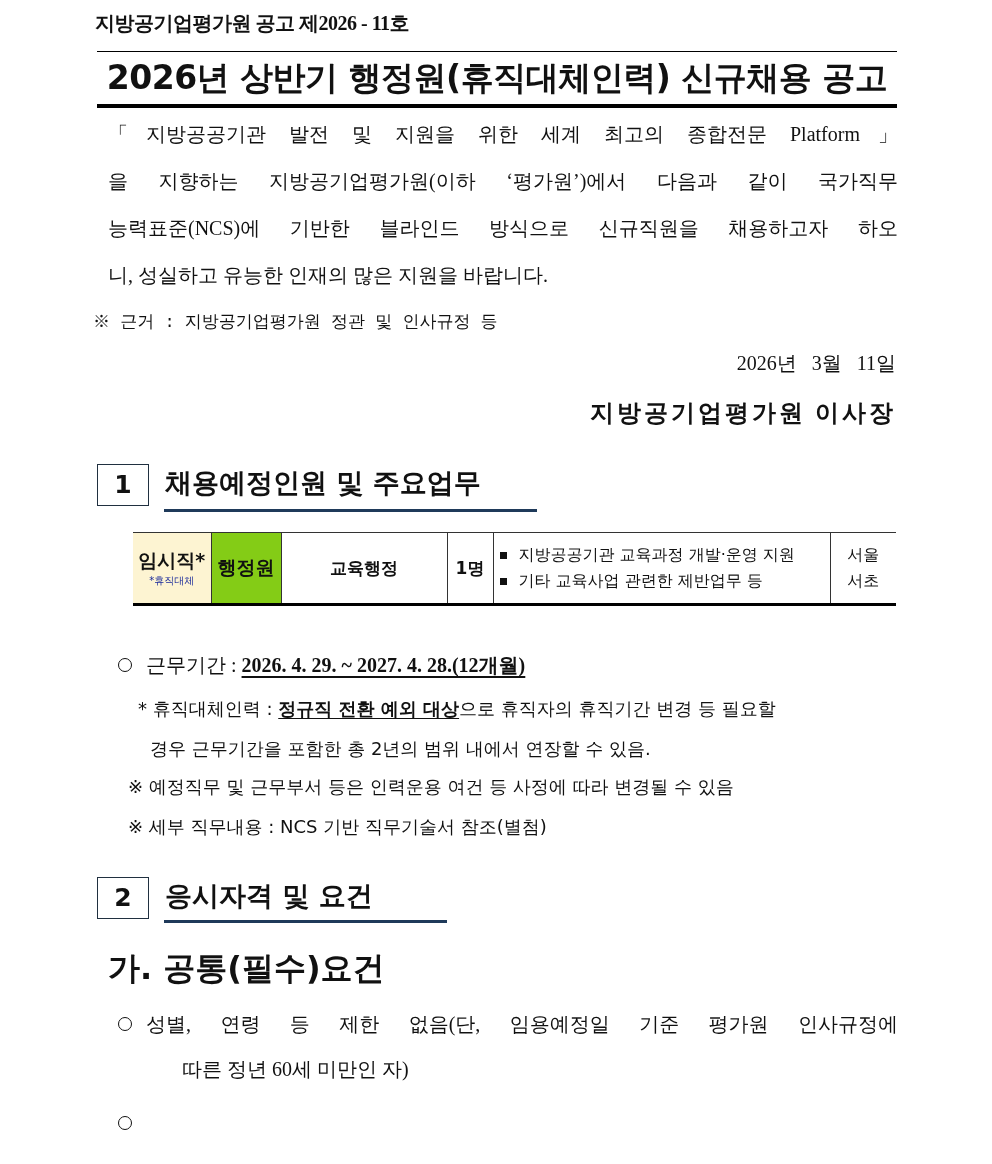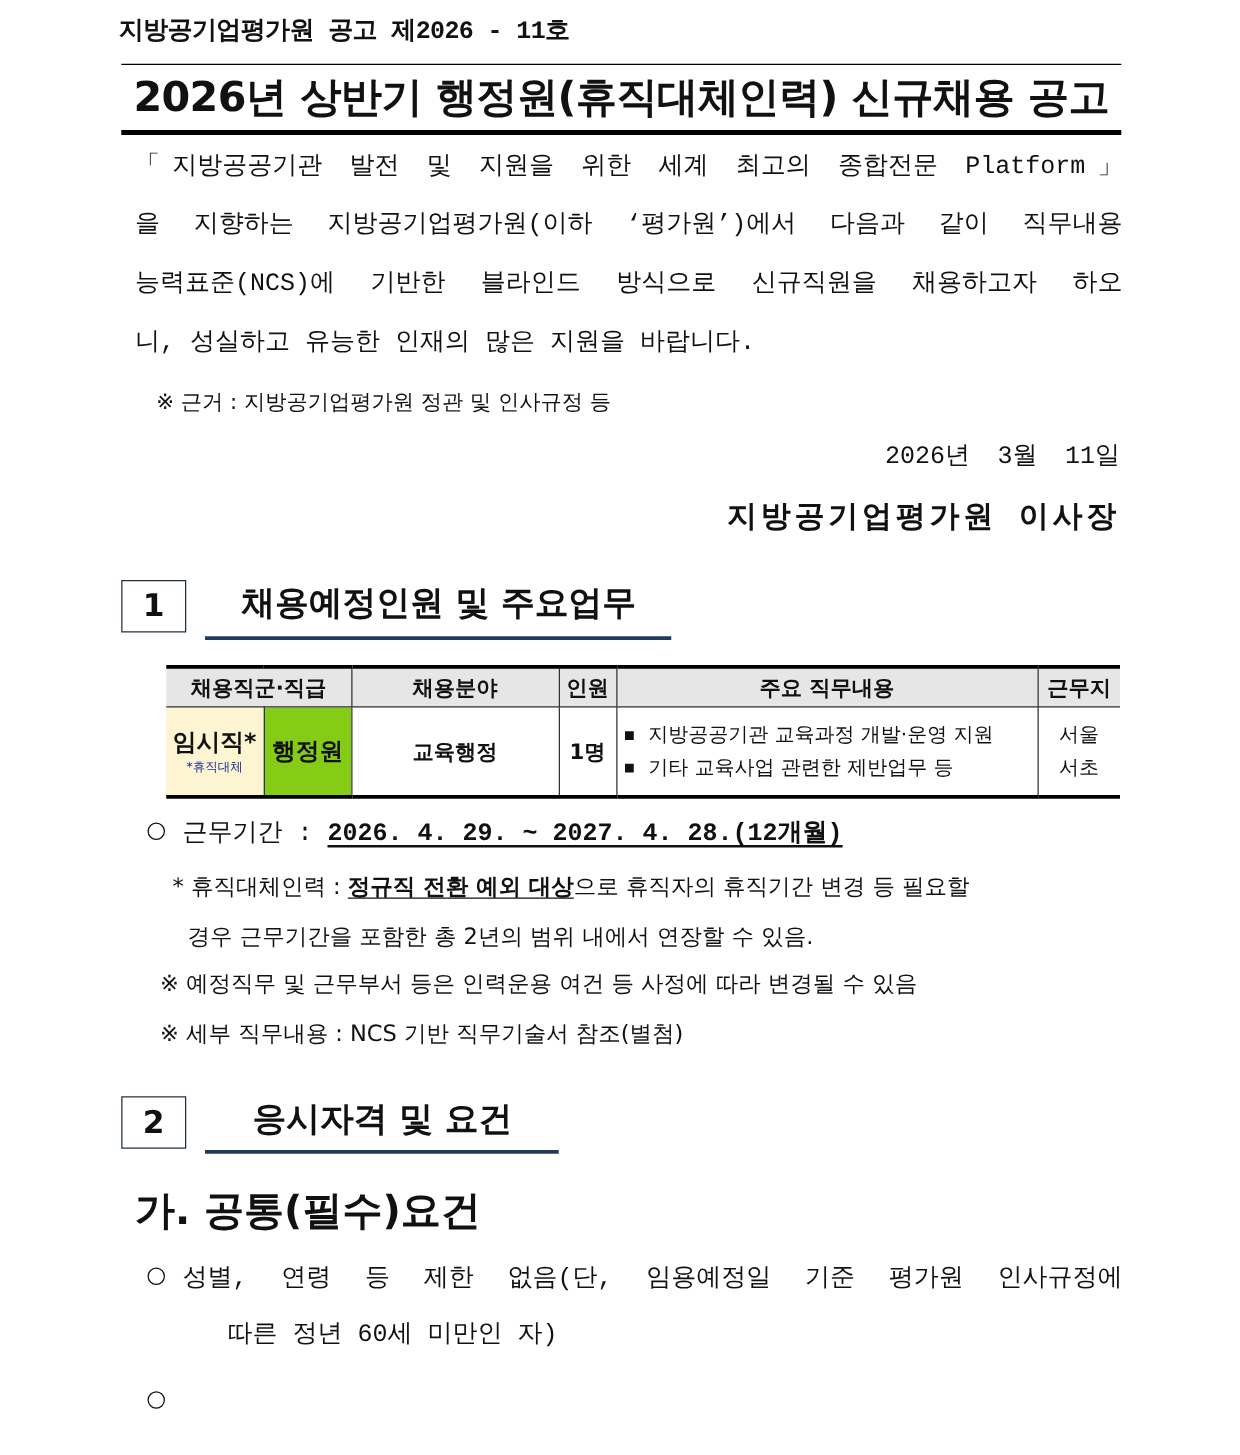--- a/index.html
+++ b/index.html
@@ -1,34 +1,34 @@
 <!DOCTYPE html>
 <html><head>
 <meta charset="utf-8">
 <style>
   html, body { margin:0; padding:0; background:#ffffff; }
   body { width:992px; height:1164px; position:relative; overflow:hidden; color:#111; }
-  .serif { font-family: Liberation Mono, monospace; }
+  .serif { font-family: Liberation Serif, serif; }
   .sans { font-family: "DejaVu Sans", "Liberation Sans", sans-serif; }
   .abs { position:absolute; }
 
   .doc-number { left:95px; top:10px; font-size:20px; font-weight:bold; letter-spacing:-0.5px; }
   .rule-thin { left:97px; top:51px; width:800px; height:1px; background:#000; }
   .title { left:97px; top:54px; width:800px; text-align:center; font-size:33px; font-weight:bold; letter-spacing:-0.5px; line-height:48px; }
   .rule-thick { left:97px; top:104px; width:800px; height:4px; background:#000; }
 
   .para-line { left:108px; width:790px; font-size:20px; line-height:28px; text-align:justify; text-align-last:justify; white-space:nowrap; }
   .para-line.last { text-align-last:left; }
-  .basis { left:125px; top:310px; font-size:17px; }
+  .basis { left:93px; top:310px; font-size:17px;font-family:Liberation Mono, monospace; }
 
   .date { right:96px; top:350px; font-size:20px; word-spacing:10px; }
   .signer { right:96px; top:397px; font-size:24px; font-weight:bold; letter-spacing:3px; }
 
   .sec-num { width:50px; height:40px; border:1.5px solid #203040; text-align:center; line-height:40px; font-size:25px; font-weight:bold; }
-  .sec-title { font-size:27px; font-weight:bold; text-align:center; line-height:40px; }
+  .sec-title { font-size:27px; font-weight:bold; text-align:left; line-height:40px; }
   .sec-underline { height:3px; background:#1f3a5a; }
 
   table.recruit { position:absolute; left:133px; top:532px; width:763px; border-collapse:collapse; font-size:16px; }
   table.recruit th, table.recruit td { border:1px solid #333; text-align:center; padding:0; }
   table.recruit tr.head th { background:#e6e6e6; height:30px; font-weight:bold; font-size:17px; border-top:3px solid #000; }
   table.recruit tr.body td { height:70px; border-bottom:3px solid #000; }
   table.recruit th:first-child, table.recruit td:first-child { border-left:none; }
   table.recruit th:last-child, table.recruit td:last-child { border-right:none; }
   .cell-yellow { background:#fdf4d2;margin-left:40px; }
   .cell-green { background:#84cc16; }
@@ -47,21 +47,21 @@
 </style>
 </head>
 <body>
 
 <div class="abs serif doc-number">지방공기업평가원 공고 제2026  -  11호</div>
 <div class="abs rule-thin"></div>
 <div class="abs sans title">2026년 상반기 행정원(휴직대체인력) 신규채용 공고</div>
 <div class="abs rule-thick"></div>
 
 <div class="abs serif para-line" style="top:120px;">「지방공공기관 발전 및 지원을 위한 세계 최고의 종합전문 Platform」</div>
-<div class="abs serif para-line" style="top:167px;">을 지향하는 지방공기업평가원(이하 ‘평가원’)에서 다음과 같이 직무내용</div>
+<div class="abs serif para-line" style="top:167px;">을 지향하는 지방공기업평가원(이하 ‘평가원’)에서 다음과 같이 국가직무</div>
 <div class="abs serif para-line" style="top:214px;">능력표준(NCS)에 기반한 블라인드 방식으로 신규직원을 채용하고자 하오</div>
 <div class="abs serif para-line last" style="top:261px;">니, 성실하고 유능한 인재의 많은 지원을 바랍니다.</div>
 <div class="abs sans basis">※ 근거 : 지방공기업평가원 정관 및 인사규정 등</div>
 
 <div class="abs serif date">2026년  3월  11일</div>
 <div class="abs serif signer">지방공기업평가원 이사장</div>
 
 <div class="abs sans sec-num" style="left:97px; top:464px;">1</div>
 <div class="abs sans sec-title" style="left:165px; top:463px; width:372px;">채용예정인원 및 주요업무</div>
 <div class="abs sec-underline" style="left:164px; top:509px; width:373px;"></div>
@@ -69,27 +69,20 @@
 <table class="recruit sans">
   <colgroup>
     <col style="width:78px">
       <col style="width:70px">
       <col style="width:166px">
       <col style="width:46px">
       <col style="width:337px">
       <col style="width:66px">
   </colgroup>
   <tbody>
-      <tr class="head">
-    <th colspan="2">채용직군·직급</th>
-    <th>채용분야</th>
-    <th>인원</th>
-    <th>주요 직무내용</th>
-    <th>근무지</th>
-  </tr>
   <tr class="body">
     <td class="cell-yellow">
       <span class="big-bold">임시직*</span>
       <span class="sub-blue">*휴직대체</span>
     </td>
     <td class="cell-green big-bold">행정원</td>
     <td class="big-bold" style="font-size:17px;">교육행정</td>
     <td class="big-bold" style="font-size:17px;">1명</td>
     <td class="duties">
       <div><span class="bullet-sq"></span><span>지방공공기관 교육과정 개발·운영 지원</span></div>

